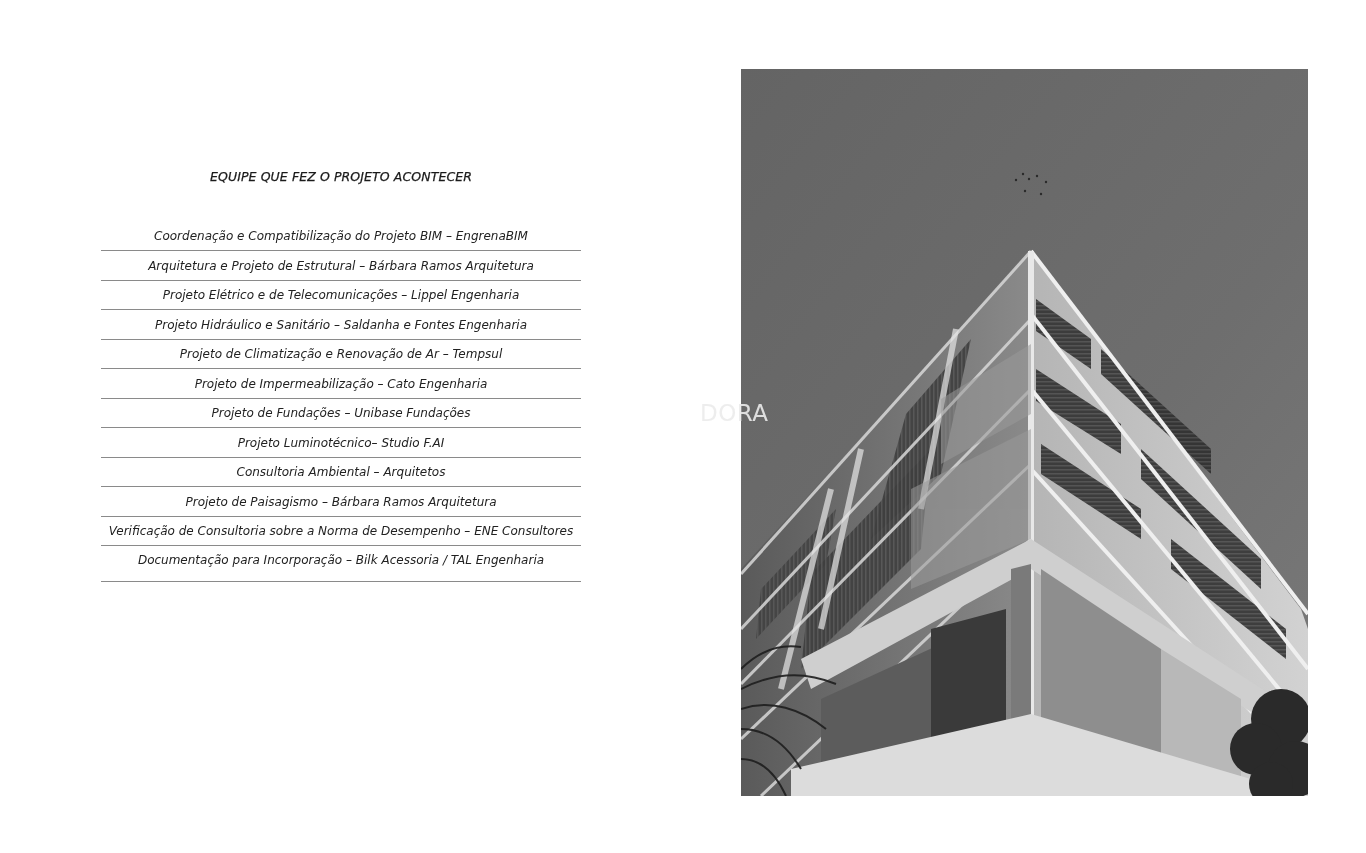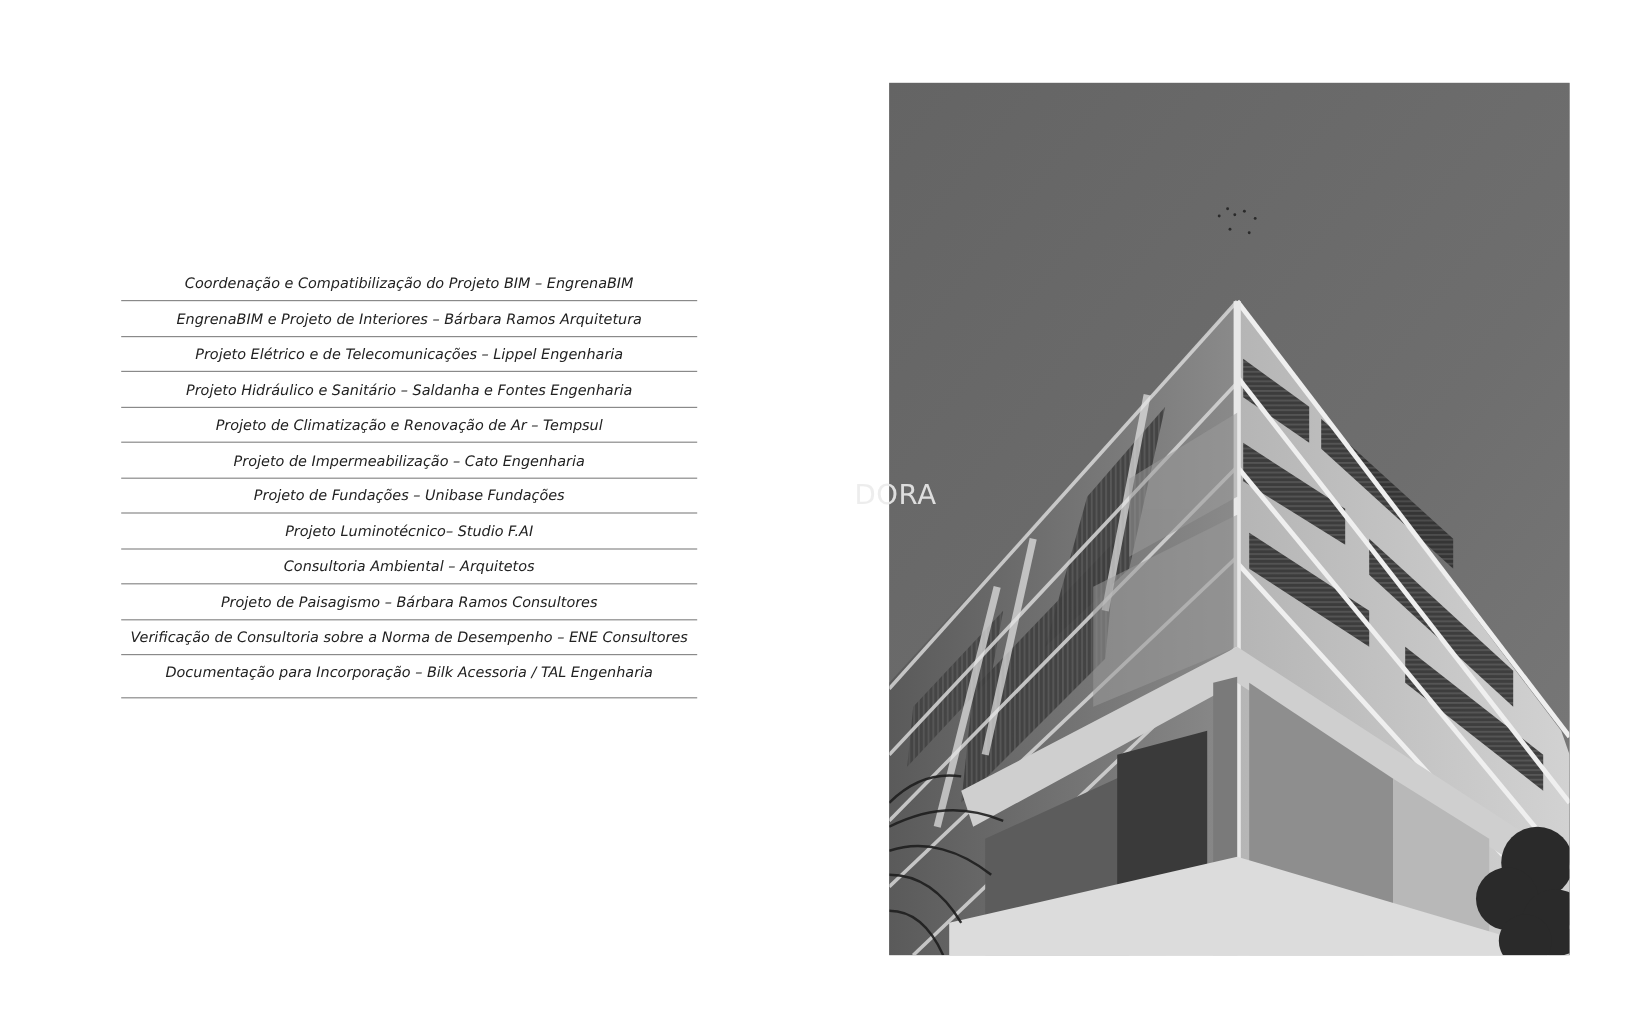--- a/index.html
+++ b/index.html
@@ -74,38 +74,38 @@
     .photo svg { display: block; }
     .watermark {
       position: absolute;
       left: 700px;
       top: 400px;
       font-family: "DejaVu Sans", sans-serif;
       font-size: 23px;
       letter-spacing: 0.5px;
       color: rgba(235,235,235,0.9);
       white-space: nowrap;
-      margin-left: 12px;
     }
   </style>
 </head>
 <body>
 
 <div class="left-panel">
+  <div class="heading">EQUIPE QUE FEZ O PROJETO ACONTECER</div>
   <ul class="credits">
     <li class="credit-row">Coordenação e Compatibilização do Projeto BIM – EngrenaBIM</li>
-    <li class="credit-row">EngrenaBIM e Projeto de Interiores – Bárbara Ramos Arquitetura</li>
+    <li class="credit-row">Arquitetura e Projeto de Estrutural – Bárbara Ramos Arquitetura</li>
     <li class="credit-row">Projeto Elétrico e de Telecomunicações – Lippel Engenharia</li>
     <li class="credit-row">Projeto Hidráulico e Sanitário – Saldanha e Fontes Engenharia</li>
     <li class="credit-row">Projeto de Climatização e Renovação de Ar – Tempsul</li>
     <li class="credit-row">Projeto de Impermeabilização – Cato Engenharia</li>
     <li class="credit-row">Projeto de Fundações – Unibase Fundações</li>
     <li class="credit-row">Projeto Luminotécnico– Studio F.AI</li>
     <li class="credit-row">Consultoria Ambiental – Arquitetos</li>
-    <li class="credit-row">Projeto de Paisagismo – Bárbara Ramos Consultores</li>
+    <li class="credit-row">Projeto de Paisagismo – Bárbara Ramos Arquitetura</li>
     <li class="credit-row">Verificação de Consultoria sobre a Norma de Desempenho – ENE Consultores</li>
     <li class="credit-row">Documentação para Incorporação – Bilk Acessoria / TAL Engenharia</li>
   </ul>
 </div>
 
 <div class="photo">
   <svg width="567" height="727" viewBox="0 0 567 727" xmlns="http://www.w3.org/2000/svg">
     <defs>
       <linearGradient id="sky" x1="0" y1="0" x2="1" y2="1">
         <stop offset="0" stop-color="#646464"></stop>

